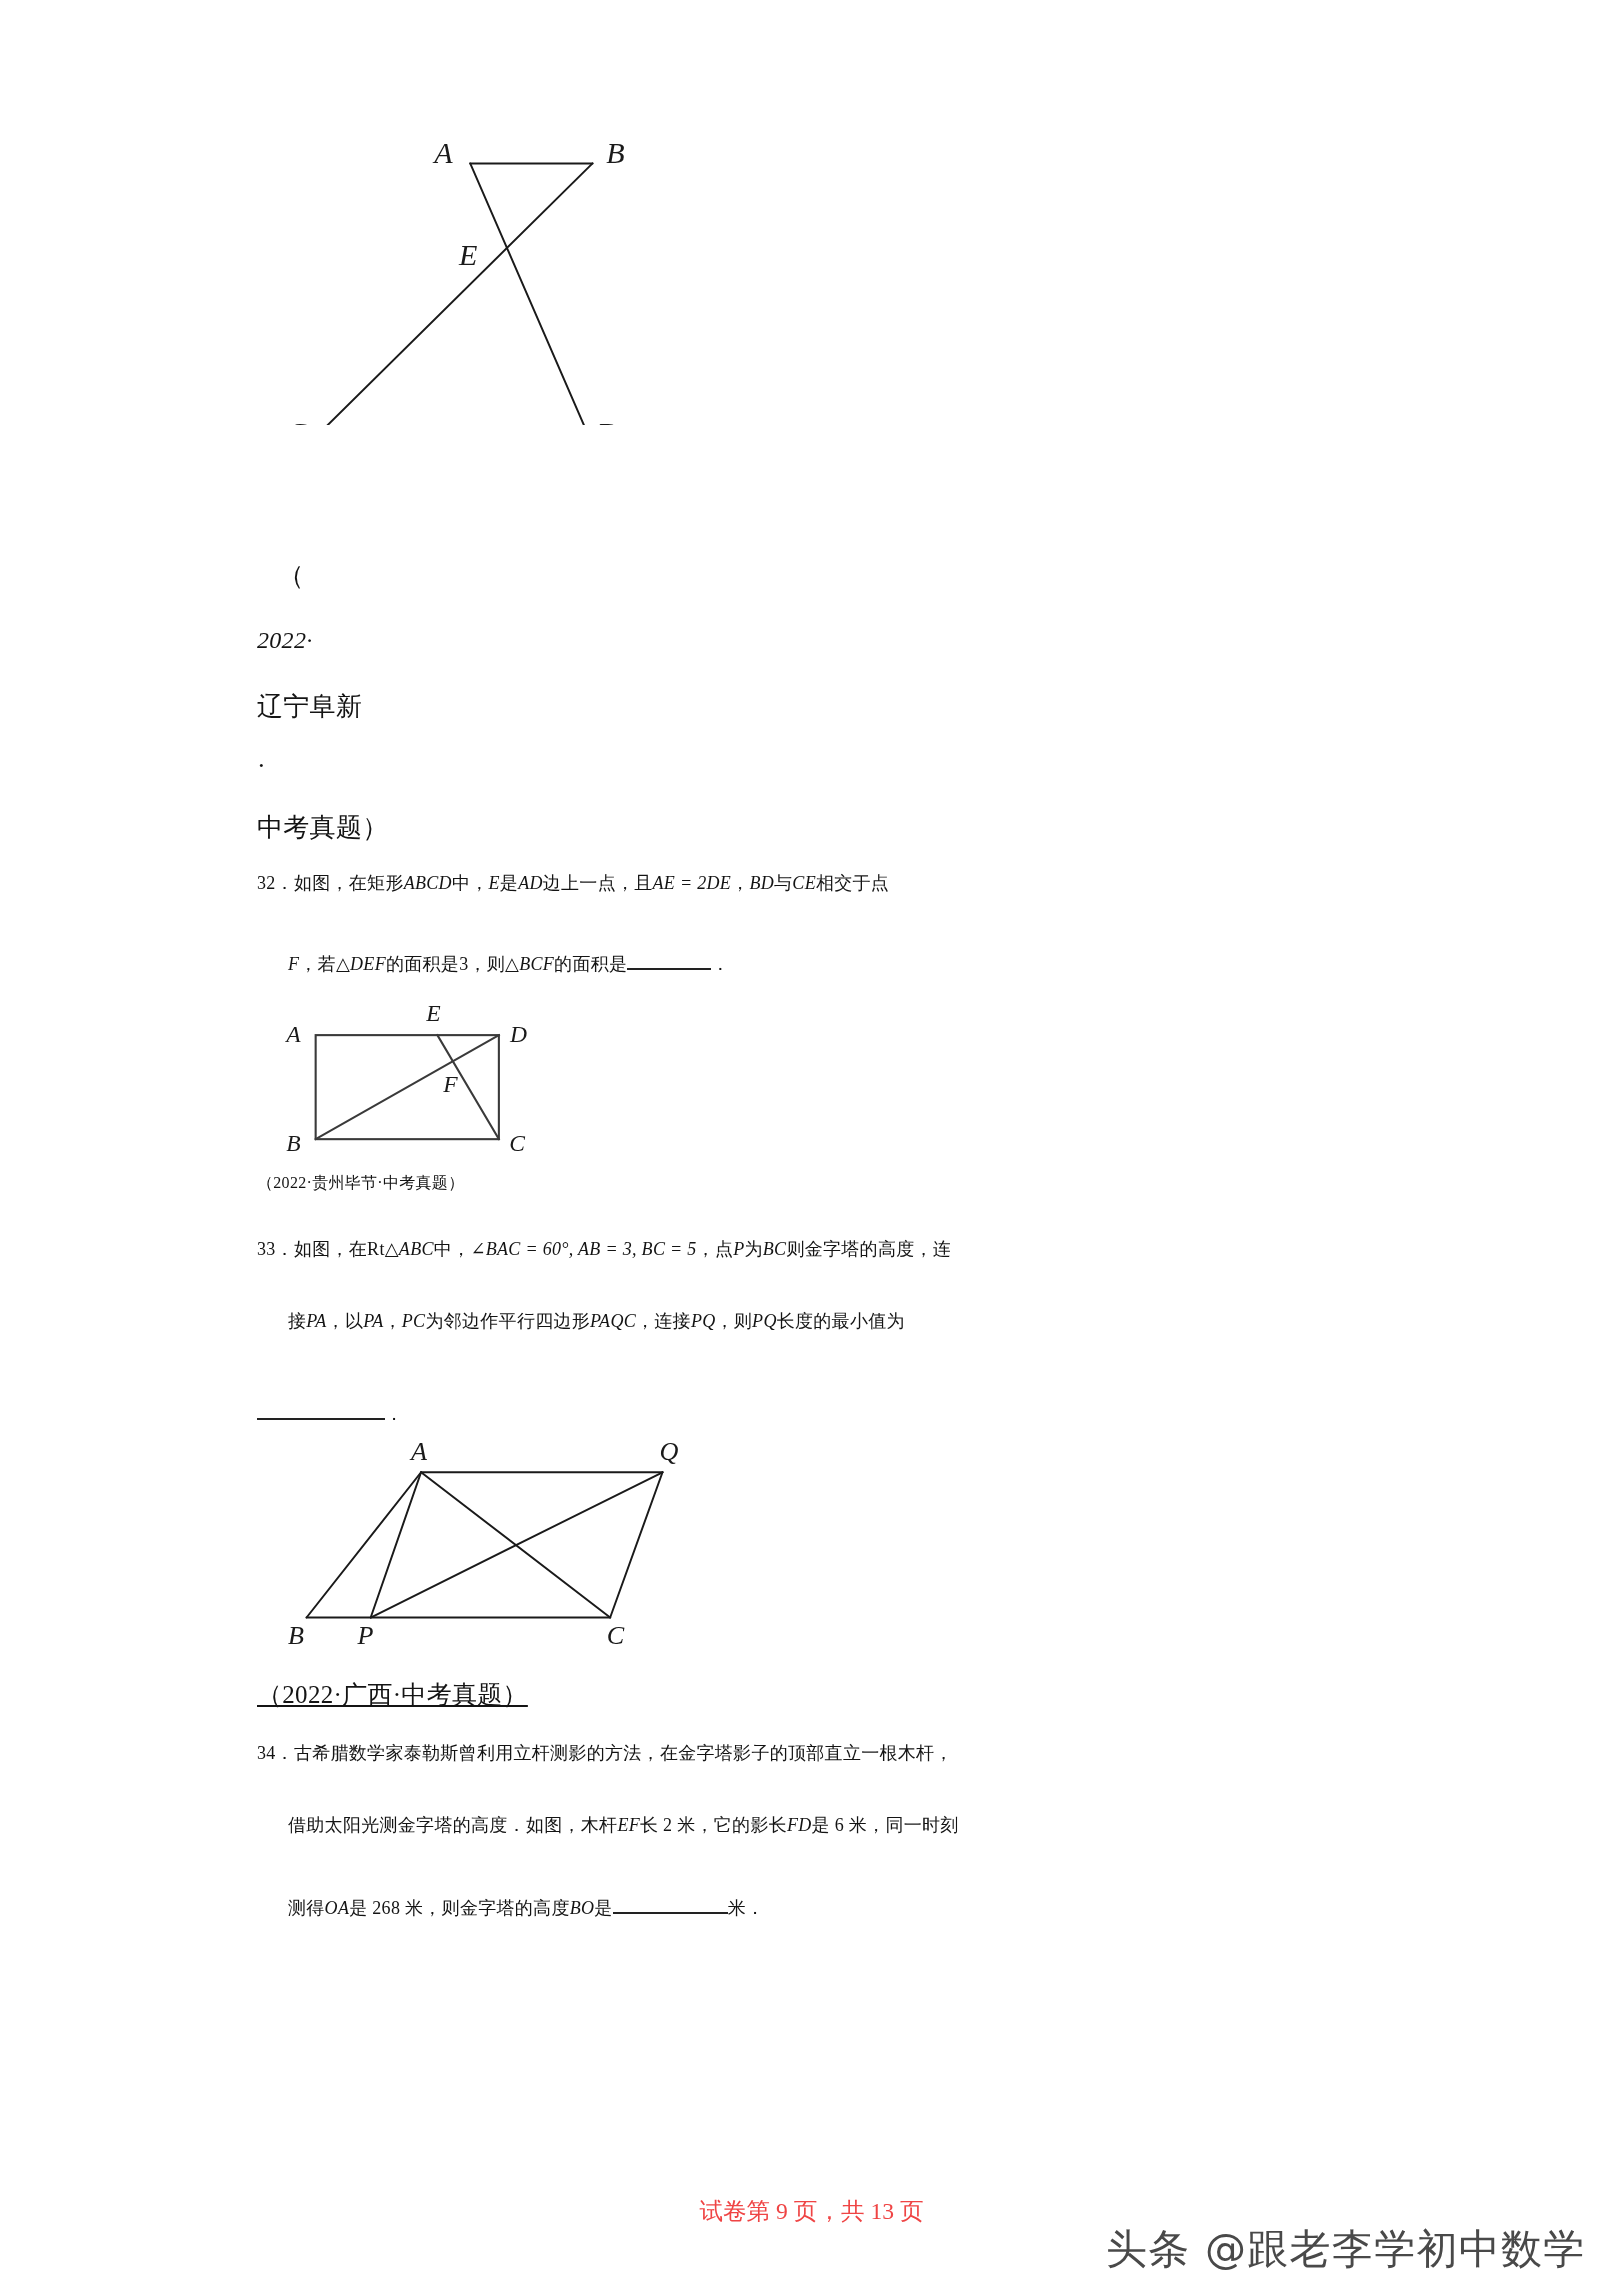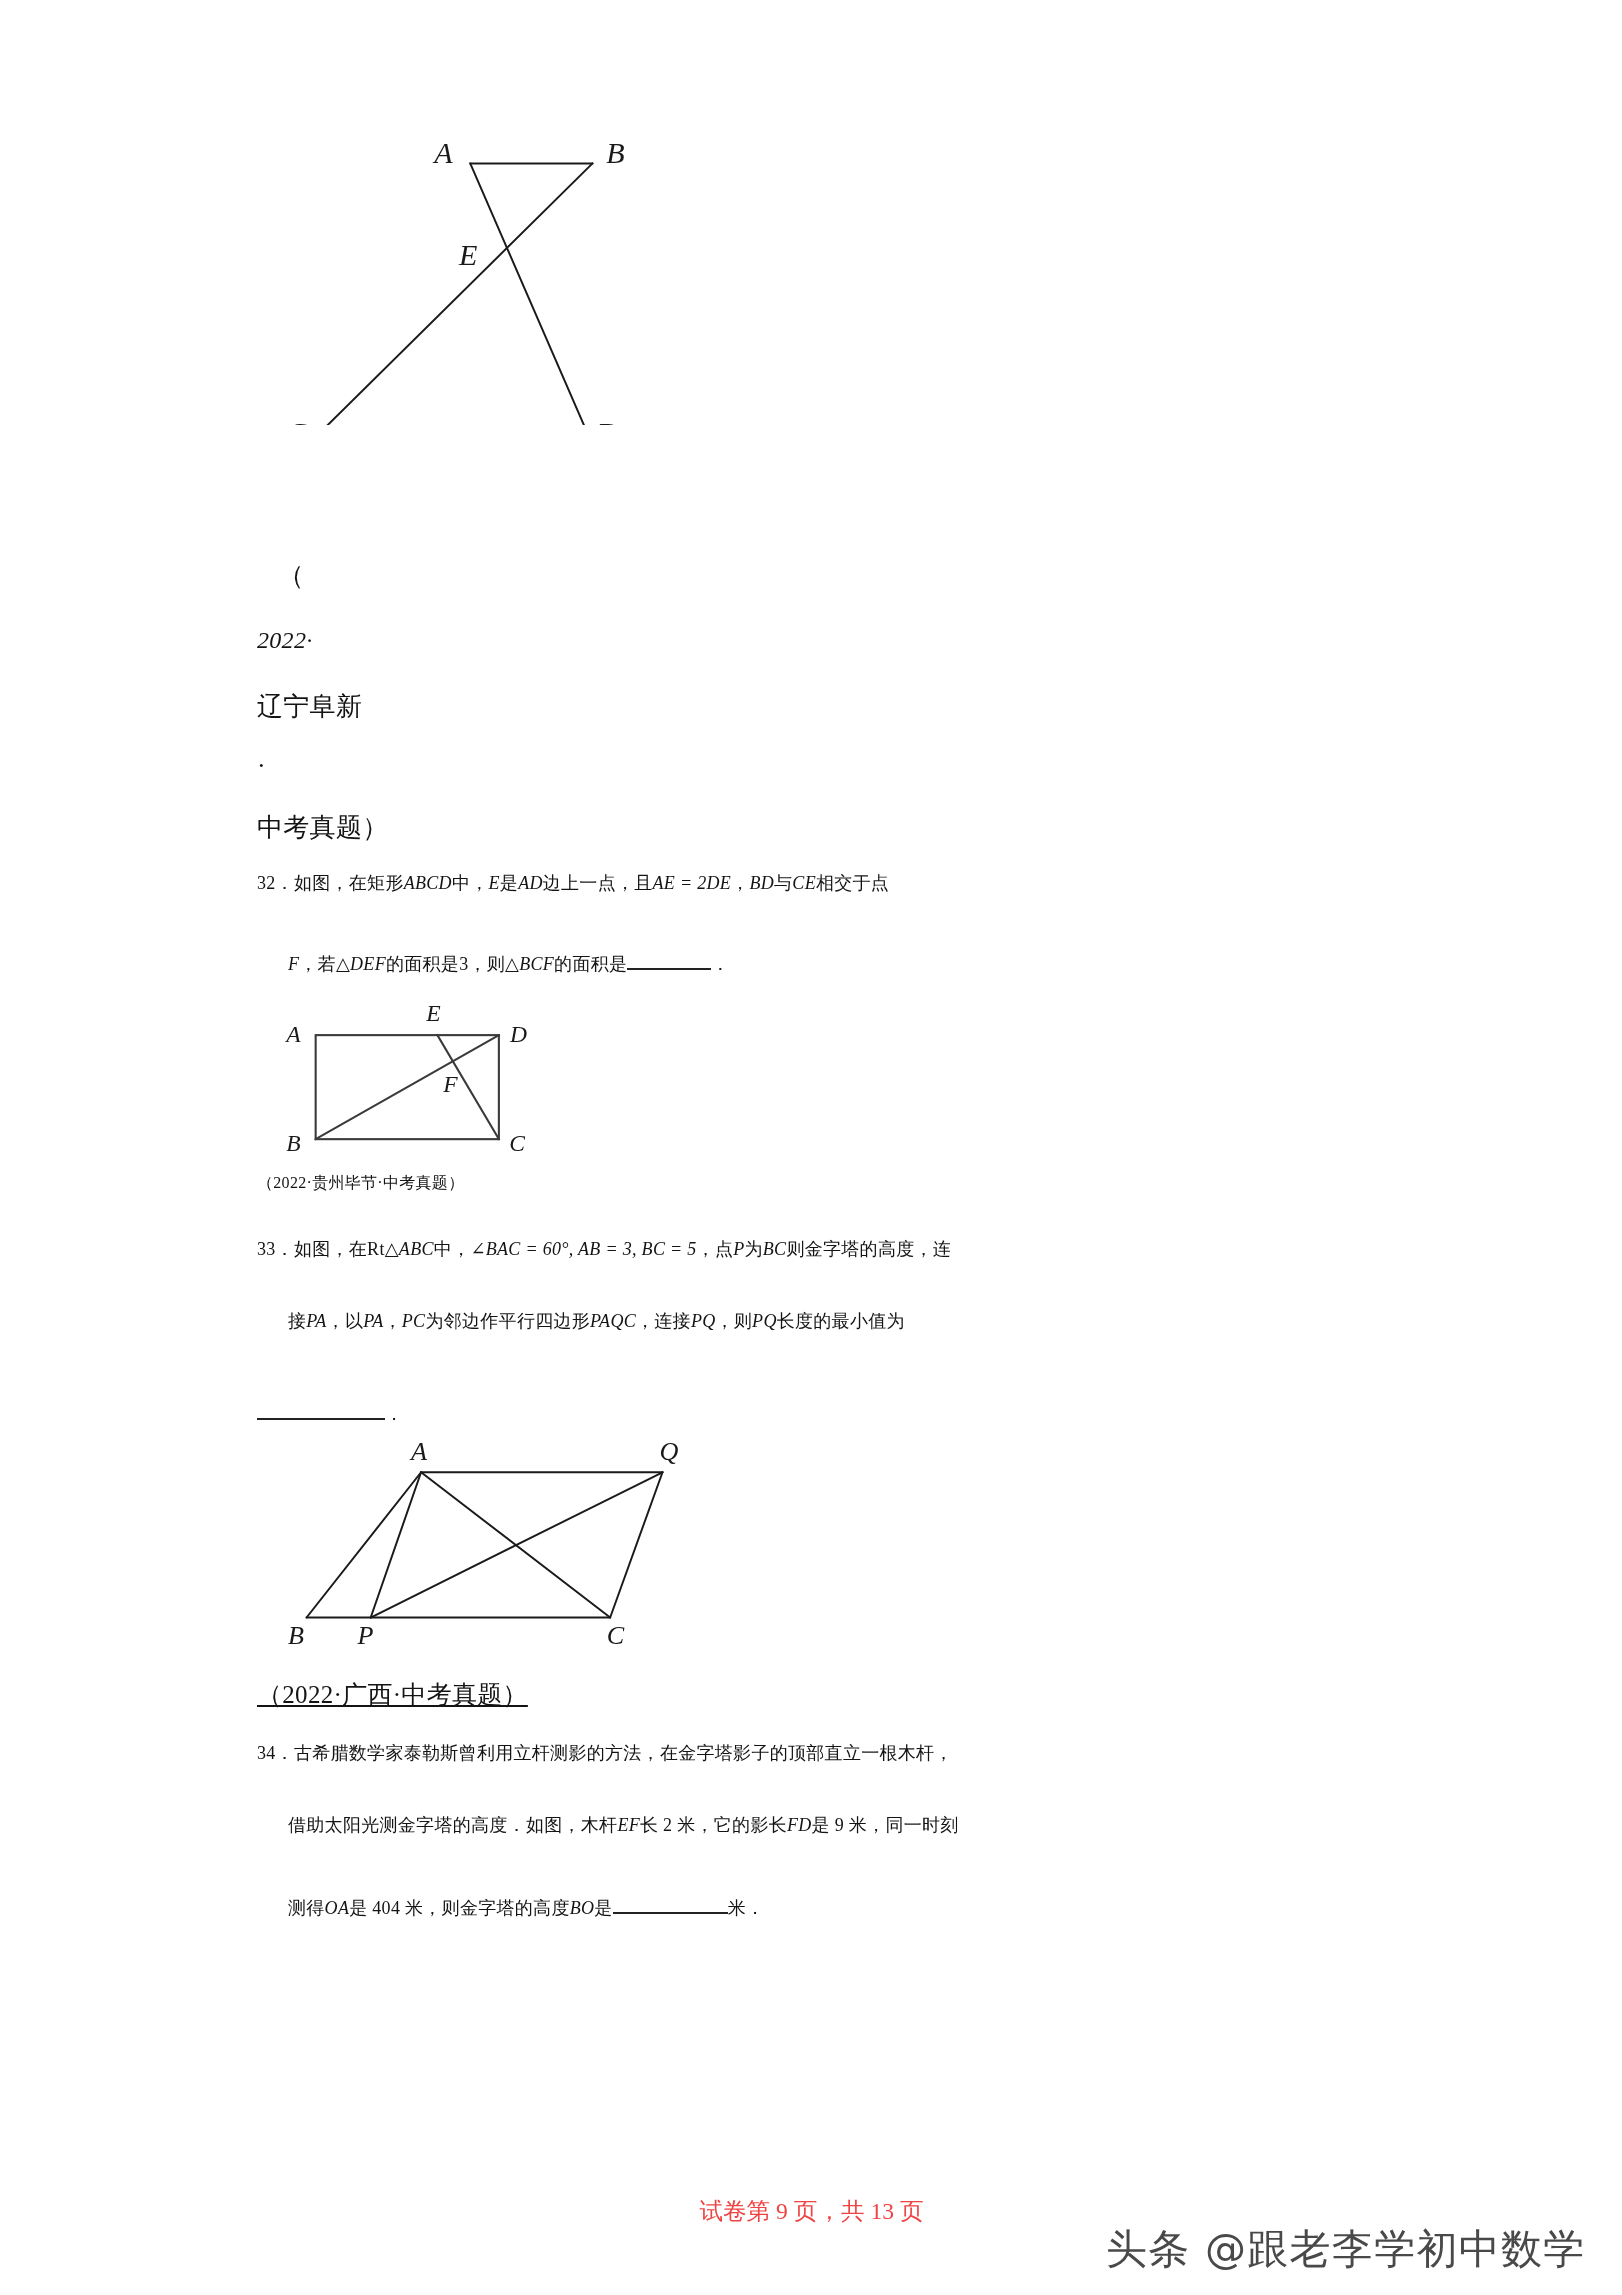--- a/index.html
+++ b/index.html
@@ -155,22 +155,22 @@
       <text class="lbl" x="52" y="322" font-size="40" text-anchor="middle">B</text>
       <text class="lbl" x="158" y="322" font-size="40" text-anchor="middle">P</text>
       <text class="lbl" x="540" y="322" font-size="40" text-anchor="middle">C</text>
     </svg>
   </div>
 
   <div class="txt txt-cn" style="left:257px; top:1682px; font-size:25px;text-decoration:underline;">（2022·广西·中考真题）</div>
 
   <div class="txt" style="left:257px; top:1744px;"><span>34．</span><span class="txt-cn">古希腊数学家泰勒斯曾利用立杆测影的方法，在金字塔影子的顶部直立一根木杆，</span></div>
 
-  <div class="txt" style="left:288px; top:1816px;"><span class="txt-cn">借助太阳光测金字塔的高度．如图，木杆</span><span class="mi">EF</span><span class="txt-cn">长 2 米，它的影长</span><span class="mi">FD</span><span class="txt-cn">是 9 米，同一时刻</span></div>
+  <div class="txt" style="left:288px; top:1816px;"><span class="txt-cn">借助太阳光测金字塔的高度．如图，木杆</span><span class="mi">EF</span><span class="txt-cn">长 2 米，它的影长</span><span class="mi">FD</span><span class="txt-cn">是 6 米，同一时刻</span></div>
 
-  <div class="txt" style="left:288px; top:1888px;"><span class="txt-cn">测得</span><span class="mi">OA</span><span class="txt-cn">是 404 米，则金字塔的高度</span><span class="mi">BO</span><span class="txt-cn">是</span><span class="blank-ul" style="width:115px; height:23.6px;"></span><span class="txt-cn">米．</span></div>
+  <div class="txt" style="left:288px; top:1888px;"><span class="txt-cn">测得</span><span class="mi">OA</span><span class="txt-cn">是 268 米，则金字塔的高度</span><span class="mi">BO</span><span class="txt-cn">是</span><span class="blank-ul" style="width:115px; height:23.6px;"></span><span class="txt-cn">米．</span></div>
 
   <div class="footer">试卷第 9 页，共 13 页</div>
 
   <div class="watermark">头条 @跟老李学初中数学</div>
 
 </div>
 
 
 </body></html>

